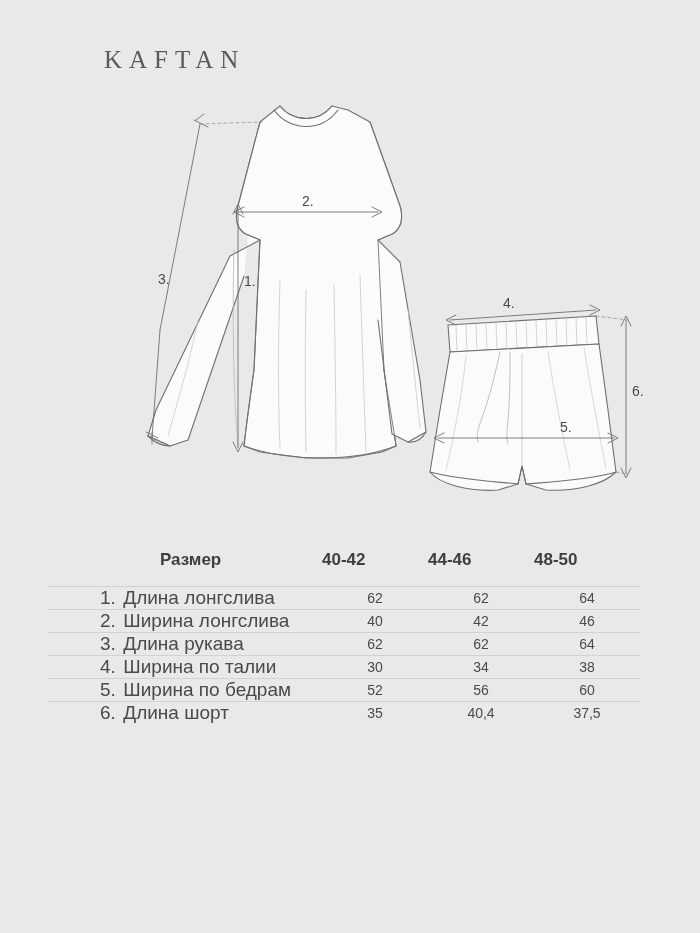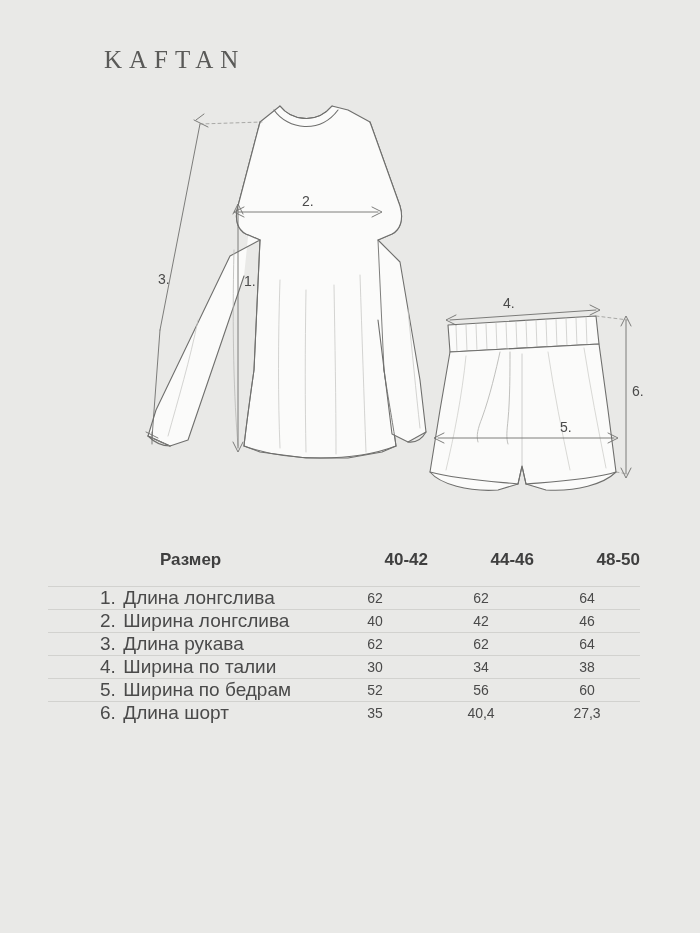--- a/index.html
+++ b/index.html
@@ -66,21 +66,21 @@
     font-weight: bold;
     color: #3f3f3f;
     font-size: 17px;
   }
   .hdr-label {
     text-align: left;
     padding-left: 112px !important;
   }
   .col-size {
     width: 106px;
-    text-align: right;
+    text-align: left;
   }
   .row-label {
     text-align: left;
     padding-left: 52px !important;
     padding-top: 16px;
     padding-bottom: 16px;
     color: #4a4a4a;
     font-size: 19px;
     white-space: nowrap;
   }
@@ -335,18 +335,18 @@
         <td class="cell-val">56</td>
         <td class="cell-val">60</td>
       </tr>
       <tr>
         <td class="row-label">
           <span class="num">6.</span>
           <span>Длина шорт</span>
         </td>
         <td class="cell-val">35</td>
         <td class="cell-val">40,4</td>
-        <td class="cell-val">27,3</td>
+        <td class="cell-val">37,5</td>
       </tr>
     </tbody>
   </table>
 
 </div>
 
 </body></html>

